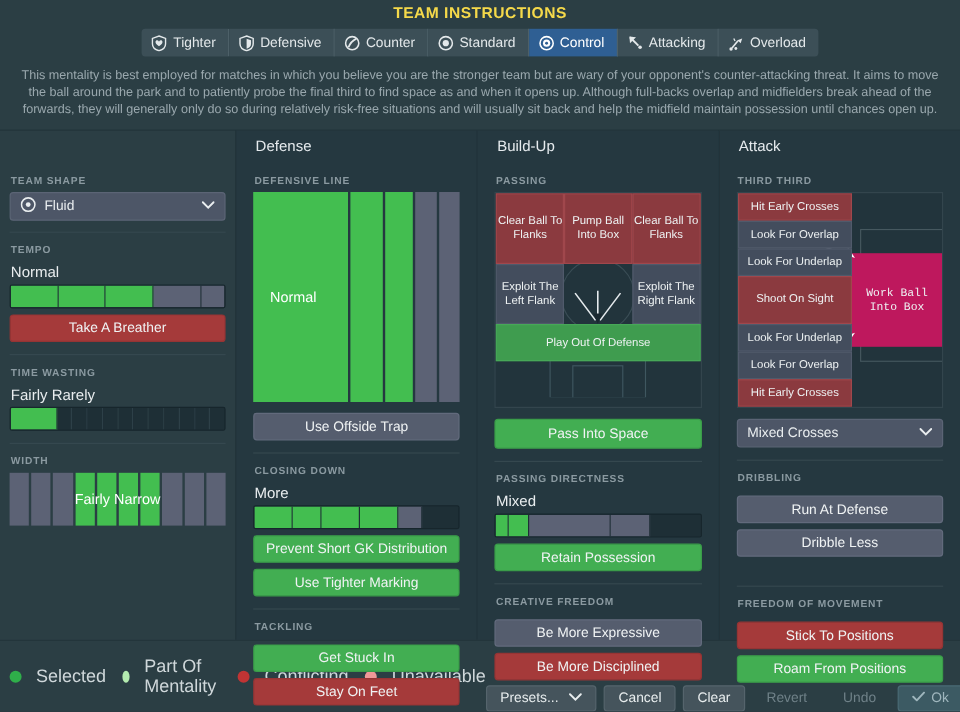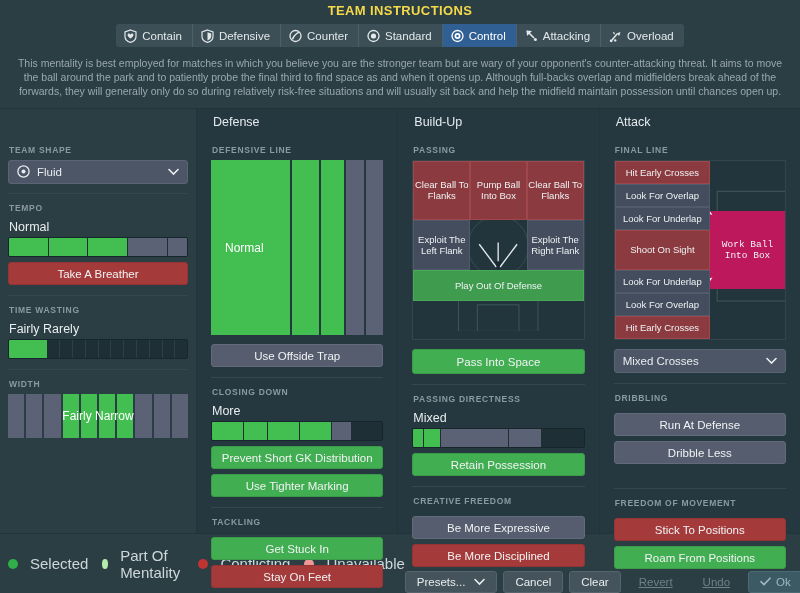--- a/index.html
+++ b/index.html
@@ -143,39 +143,39 @@
   }
   .legend { display:flex; align-items:center; gap:14px; }
   .legend .item { display:flex; align-items:center; gap:12px; font-size:15px; color:#cfd7da; }
   .dot { width:10px; height:10px; border-radius:50%; display:block; }
   .actions { margin-left:auto; display:flex; align-items:center; gap:6px; }
   .fbtn {
     display:flex; align-items:center; justify-content:center; gap:5px;
     height:22px; padding:0 11px; border-radius:3px; font-size:11.5px;
     background:#45545c; border:1px solid #55646c; color:#e8edee; cursor:pointer;margin-top:37px;
   }
-  .fbtn.disabled { background:transparent; border-color:transparent; color:#6f8188; cursor:default;text-decoration:underline; }
+  .fbtn.disabled { background:transparent; border-color:transparent; color:#6f8188; cursor:default; }
   .fbtn.ok { background:#3c5a63; border-color:#4a6a74; color:#9fb6bd; }
 </style>
 </head>
 <body>
 
 <div class="app">
 
   <div class="header">
     <div class="page-title">TEAM INSTRUCTIONS</div>
     <div class="mentality-tabs" id="tabbar">
         <div class="tab">
           <span>
             <svg width="13" height="14" viewBox="0 0 13 14">
               <path d="M6.5 1 L12 3 V7.5 C12 10.5 9.5 12.5 6.5 13.3 C3.5 12.5 1 10.5 1 7.5 V3 Z" fill="none" stroke="#e3e8ea" stroke-width="1.2"></path>
               <path d="M6.5 9.6 C4.3 8 3.6 7 3.6 6 C3.6 5 4.4 4.4 5.2 4.6 C5.8 4.7 6.3 5.3 6.5 5.7 C6.7 5.3 7.2 4.7 7.8 4.6 C8.6 4.4 9.4 5 9.4 6 C9.4 7 8.7 8 6.5 9.6 Z" fill="#e3e8ea"></path>
             </svg>
           </span>
-          <span>Contain</span>
+          <span>Tighter</span>
         </div>
         <div class="tab">
           <span>
             <svg width="13" height="14" viewBox="0 0 13 14">
               <path d="M6.5 1 L12 3 V7.5 C12 10.5 9.5 12.5 6.5 13.3 C3.5 12.5 1 10.5 1 7.5 V3 Z" fill="none" stroke="#e3e8ea" stroke-width="1.2"></path>
               <path d="M6.5 3.2 L10.2 4.5 V7.6 C10.2 9.6 8.6 10.9 6.5 11.6 Z" fill="#e3e8ea"></path>
             </svg>
           </span>
           <span>Defensive</span>
         </div>
@@ -382,21 +382,21 @@
       <div class="divider" style="margin-top:10px"></div>
 
       <div class="sec-label">CREATIVE FREEDOM</div>
       <div class="btn neutral">Be More Expressive</div>
       <div class="btn red">Be More Disciplined</div>
     </div>
 
     <div class="col col-main">
       <div class="col-head">Attack</div>
 
-      <div class="sec-label">FINAL LINE</div>
+      <div class="sec-label">THIRD THIRD</div>
       <div class="pitch" style="height:180px">
         <svg class="lines" viewBox="0 0 180 180" preserveAspectRatio="none">
           <circle cx="18" cy="90" r="40" fill="none" stroke="#8a5055" stroke-width="1"></circle>
           <rect x="108" y="32" width="80" height="116" fill="none" stroke="#46585f" stroke-width="1"></rect>
           <rect x="146" y="62" width="48" height="56" fill="none" stroke="#46585f" stroke-width="1"></rect>
         </svg>
         <div class="cell grn-dark" style="left:56%;top:28%;width:44%;height:44%;border:none">
           <span>Work Ball Into Box</span>
         </div>
         <svg class="lines" viewBox="0 0 180 180" preserveAspectRatio="none">

